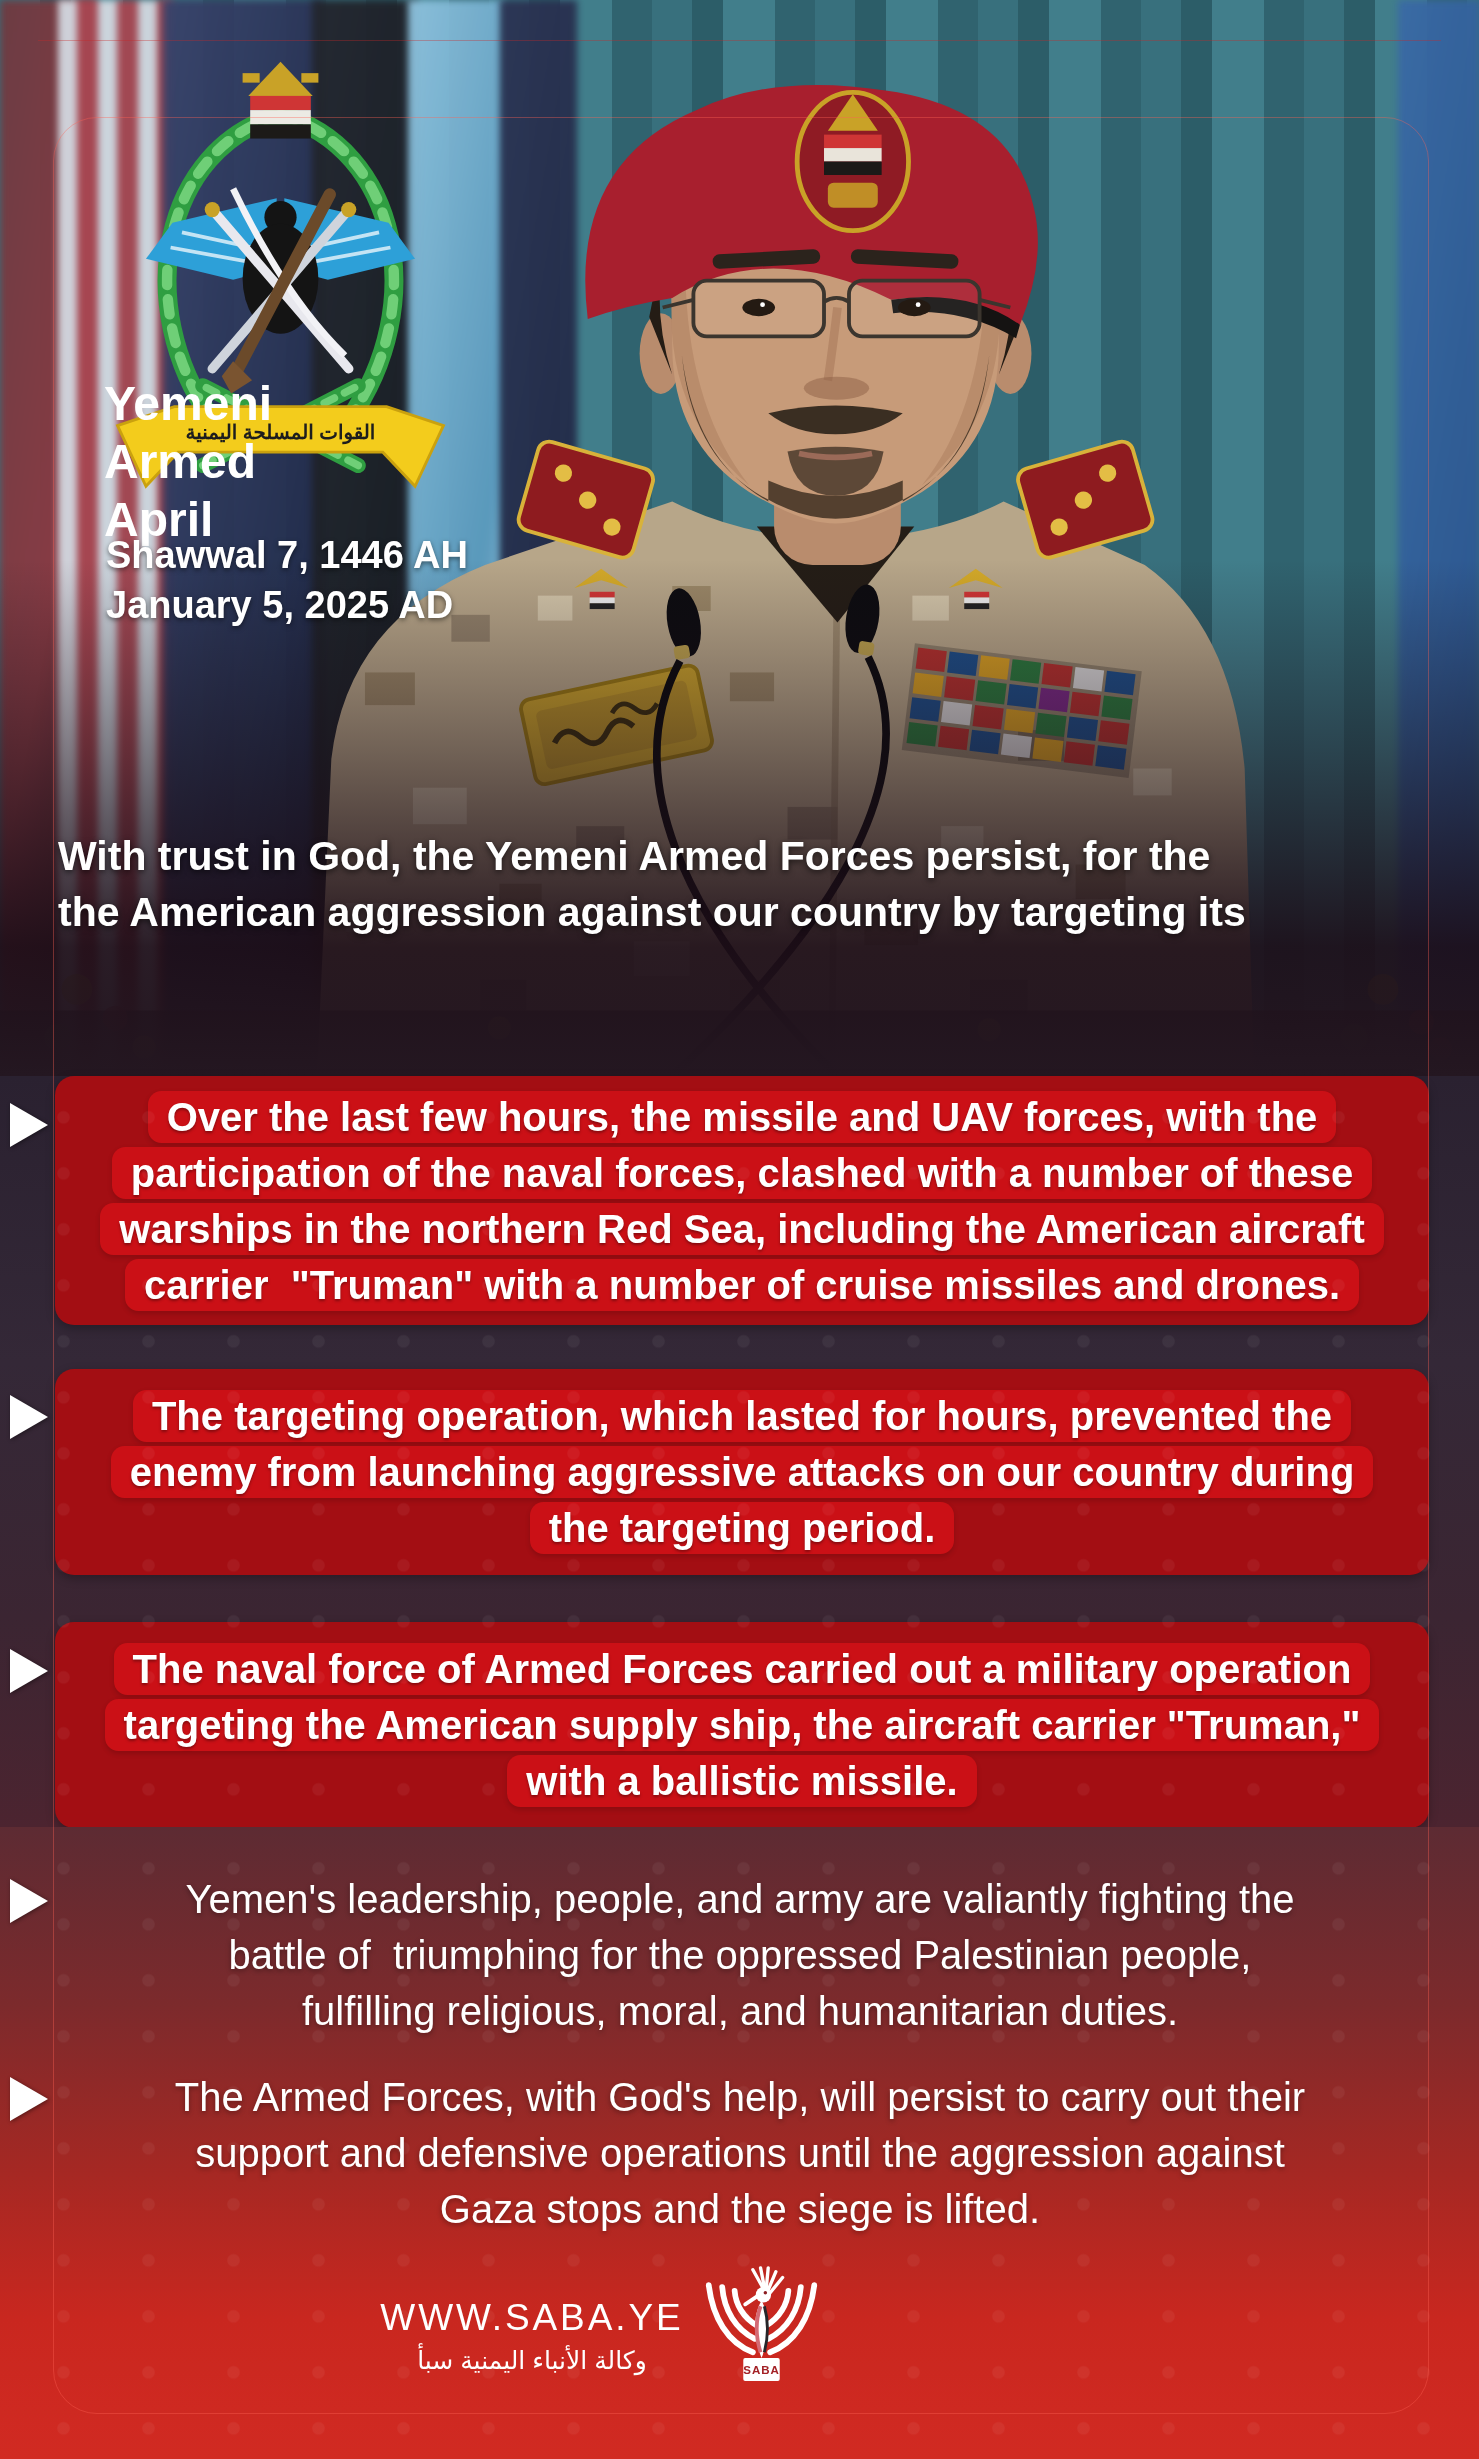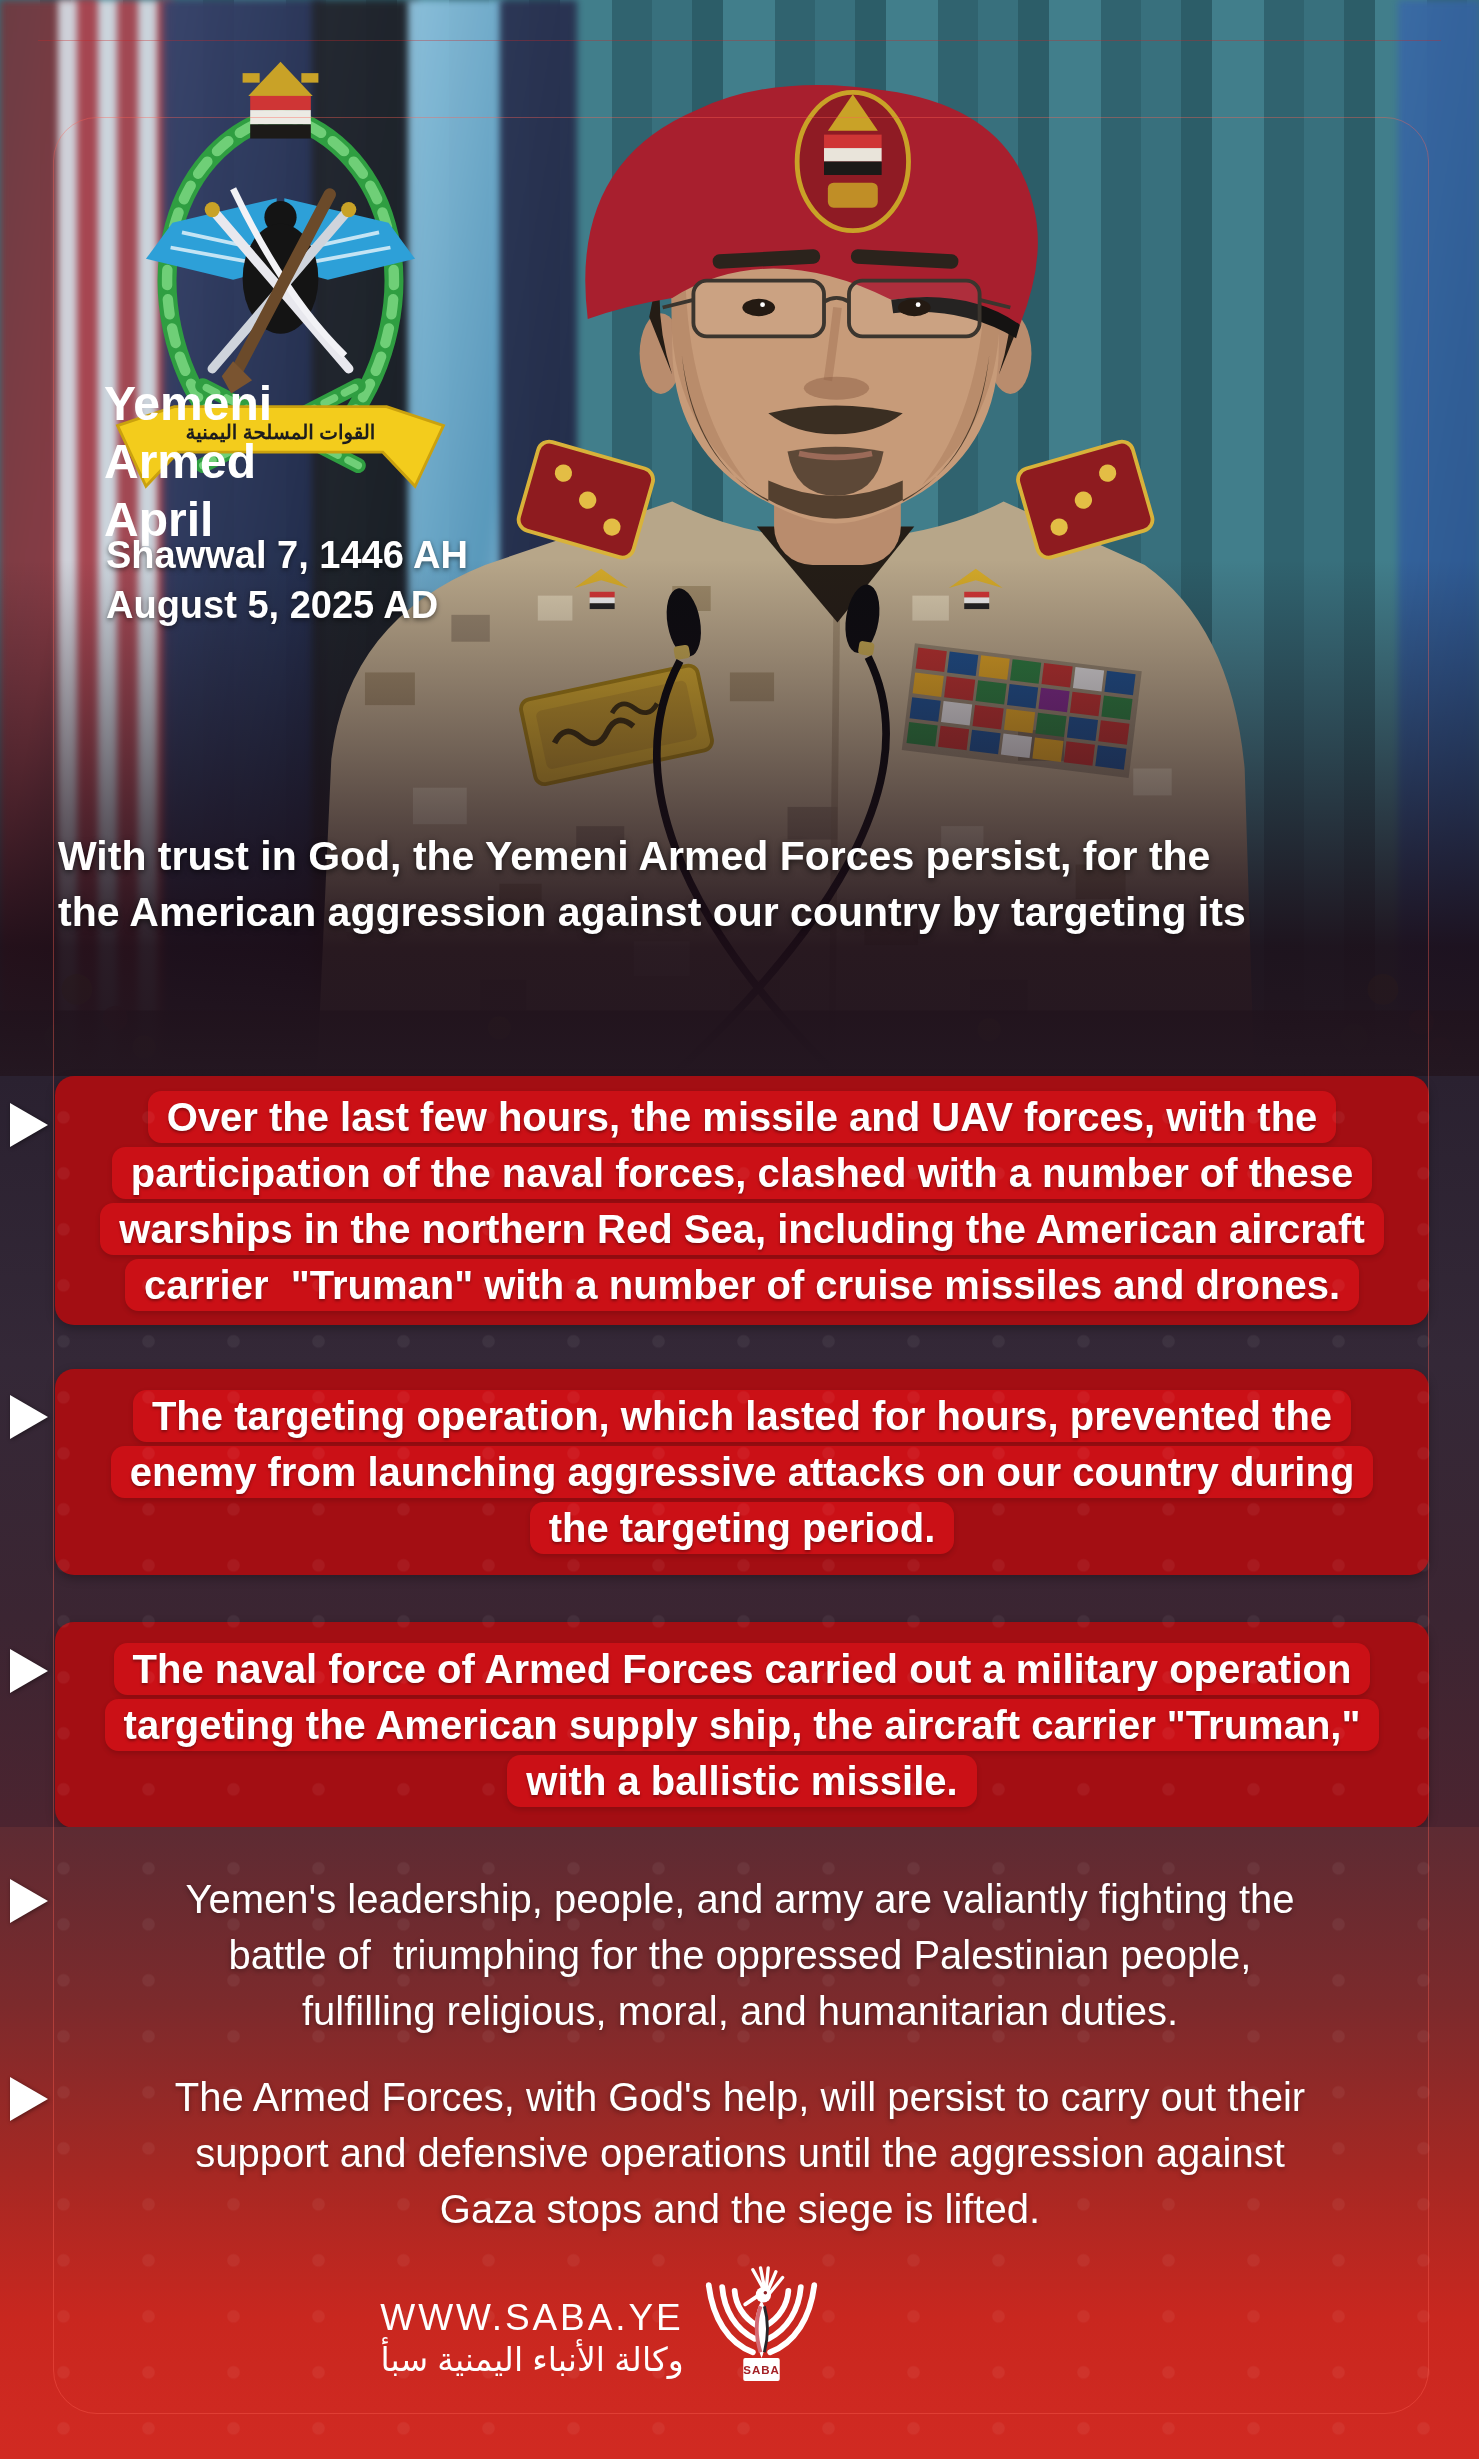--- a/index.html
+++ b/index.html
@@ -74,21 +74,21 @@
   
   .tri{
     position:absolute;left:9.6px;width:0;height:0;z-index:15;
     border-top:22px solid transparent;border-bottom:22px solid transparent;border-left:38px solid #ffffff;
     filter:drop-shadow(1.9px 1.9px 1.9px rgba(0,0,0,.45));
   }
   
   .saba{position:absolute;left:0;top:2260px;width:1200px;display:flex;justify-content:center;align-items:flex-end;gap:19px;z-index:12;}
   .saba-text{text-align:center;padding-bottom:7.7px;}
   .saba-url{font-size:37px;letter-spacing:2.9px;font-weight:400;line-height:46px;}
-  .saba-ar{font-size:33px;line-height:38px;direction:rtl;}
+  .saba-ar{font-size:25px;line-height:38px;direction:rtl;}
   
   .frame{
     position:absolute;left:53px;top:117px;width:1374px;height:2295px;z-index:40;
     border:1.9px solid rgba(255,96,84,.38);border-radius:44px;pointer-events:none;
   }
   .topline{position:absolute;left:38px;top:40px;width:1403px;height:1px;background:rgba(200,40,40,.35);z-index:40;}
 </style>
 </head>
 <body>
 
@@ -316,21 +316,21 @@
       <text x="200" y="404" text-anchor="middle" font-size="21" font-weight="bold" fill="#1d1d1d" font-family="Liberation Sans, sans-serif" direction="rtl">القوات المسلحة اليمنية</text>
     </svg>
 
     <div class="org-title">
       <div>Yemeni</div>
       <div>Armed</div>
       <div>April</div>
     </div>
     <div class="dates">
       <div>Shawwal 7, 1446 AH</div>
-      <div>August 5, 2025 AD</div>
+      <div>January 5, 2025 AD</div>
     </div>
 
     <div class="intro">
       <div>With trust in God, the Yemeni Armed Forces persist, for the</div>
       <div>the American aggression against our country by targeting its</div>
     </div>
   </div>
 
   <div class="midzone dots">
     <div class="band band-1">

